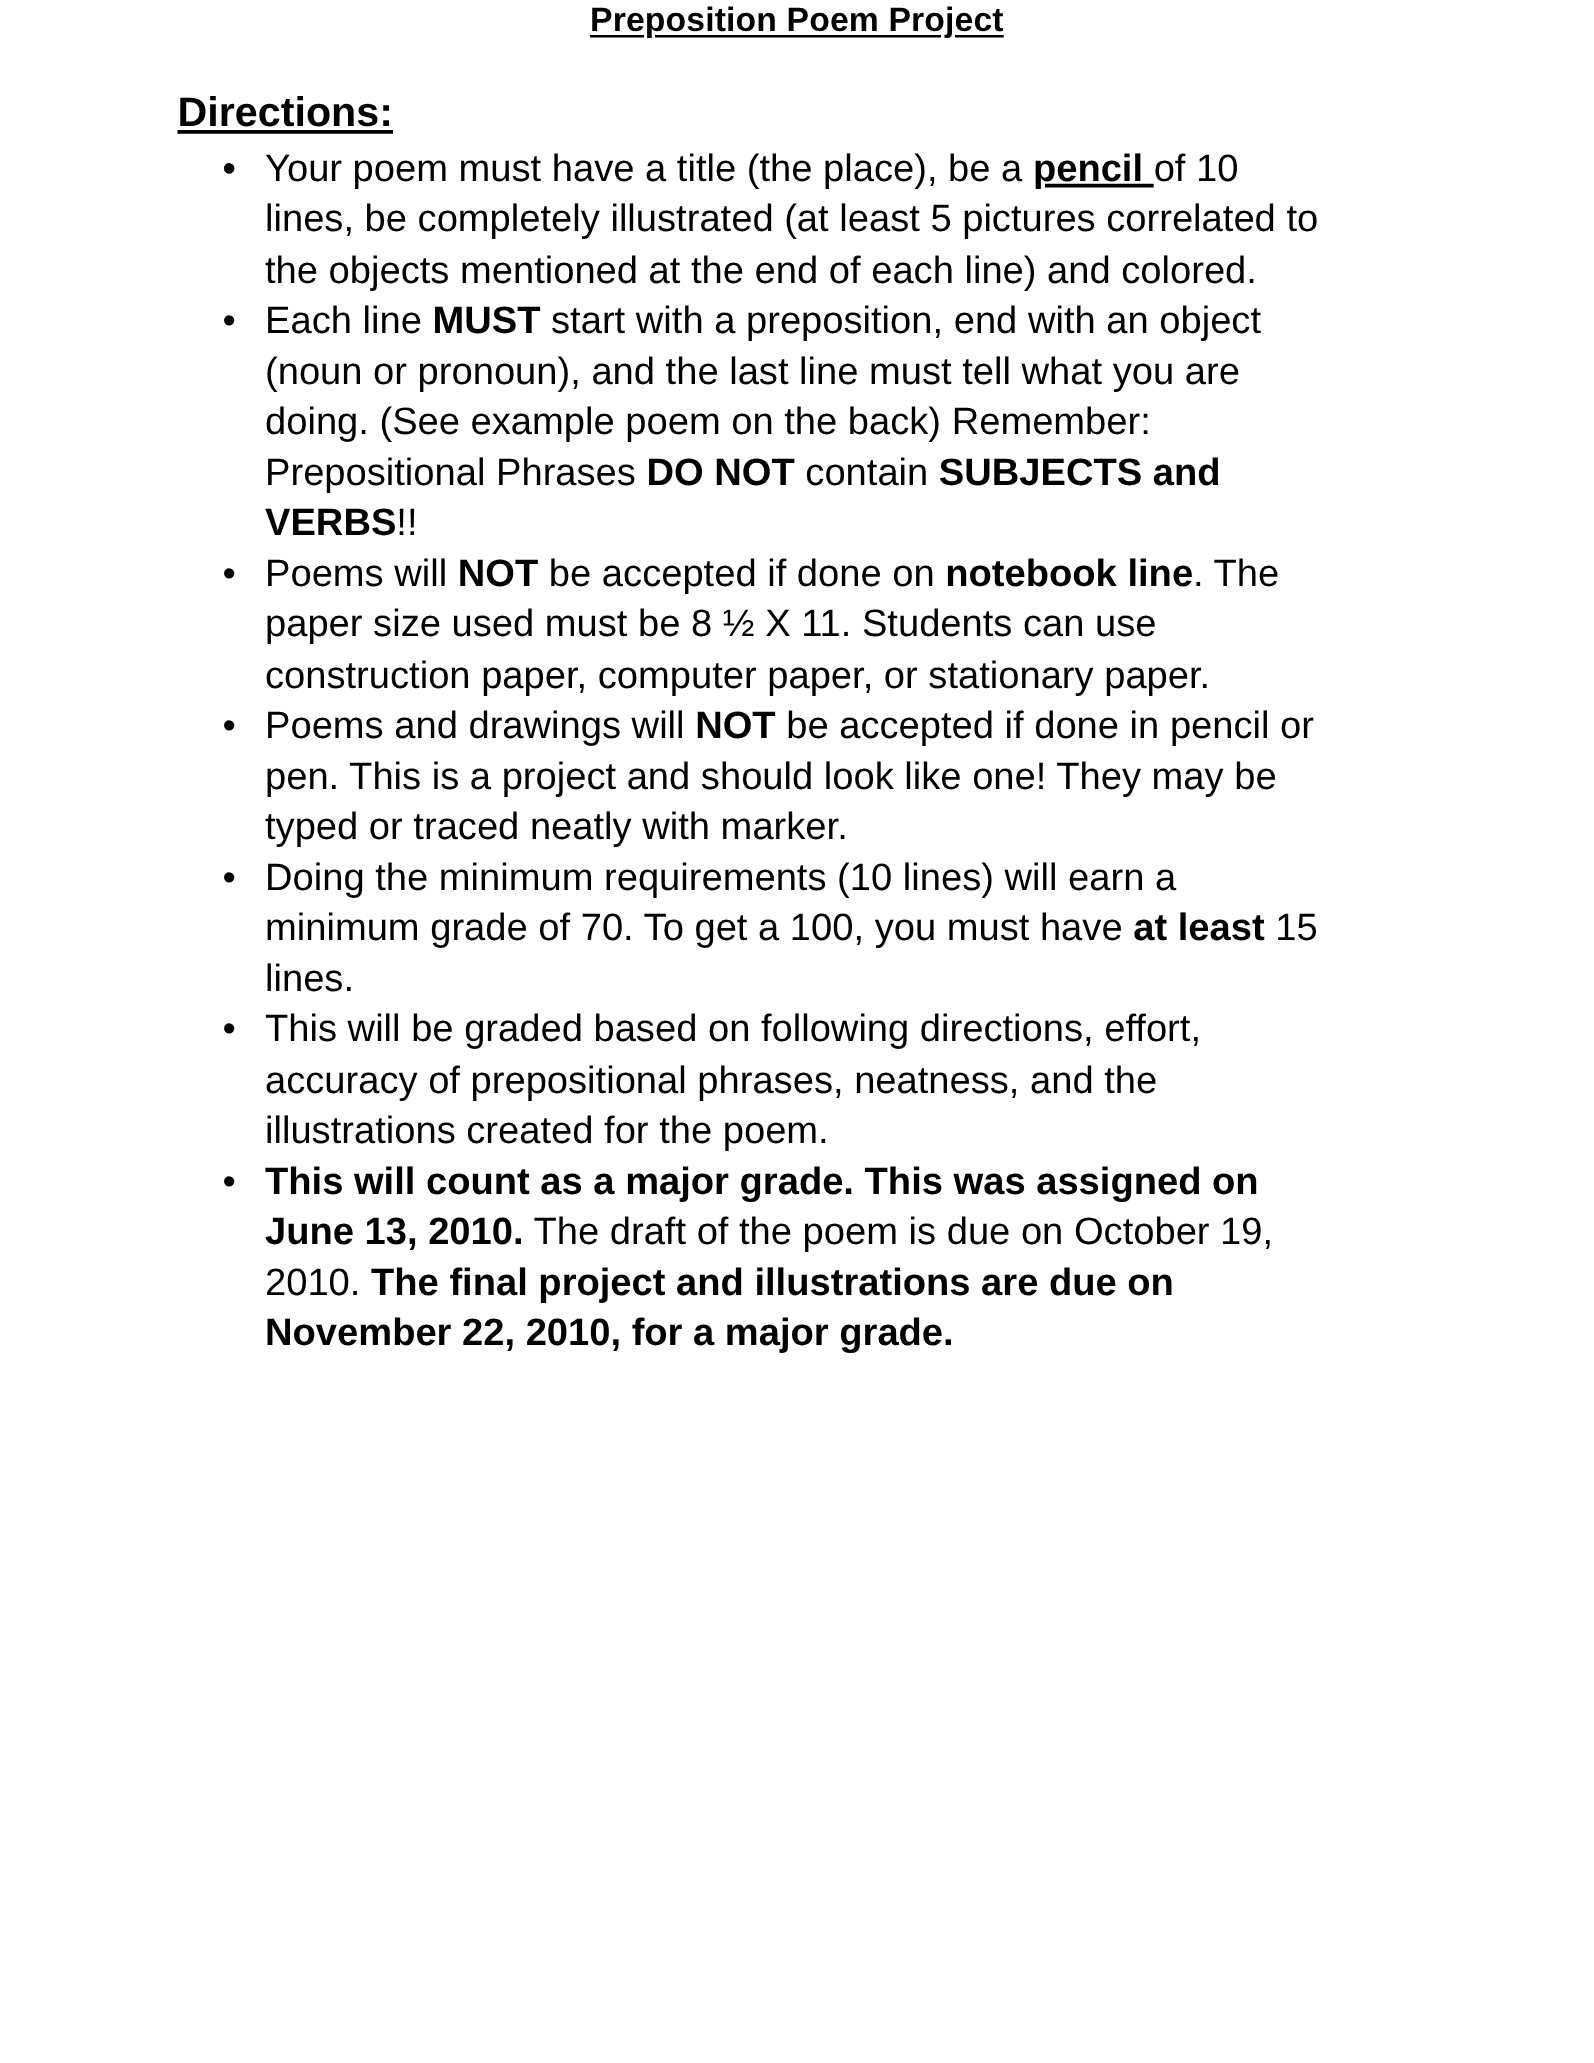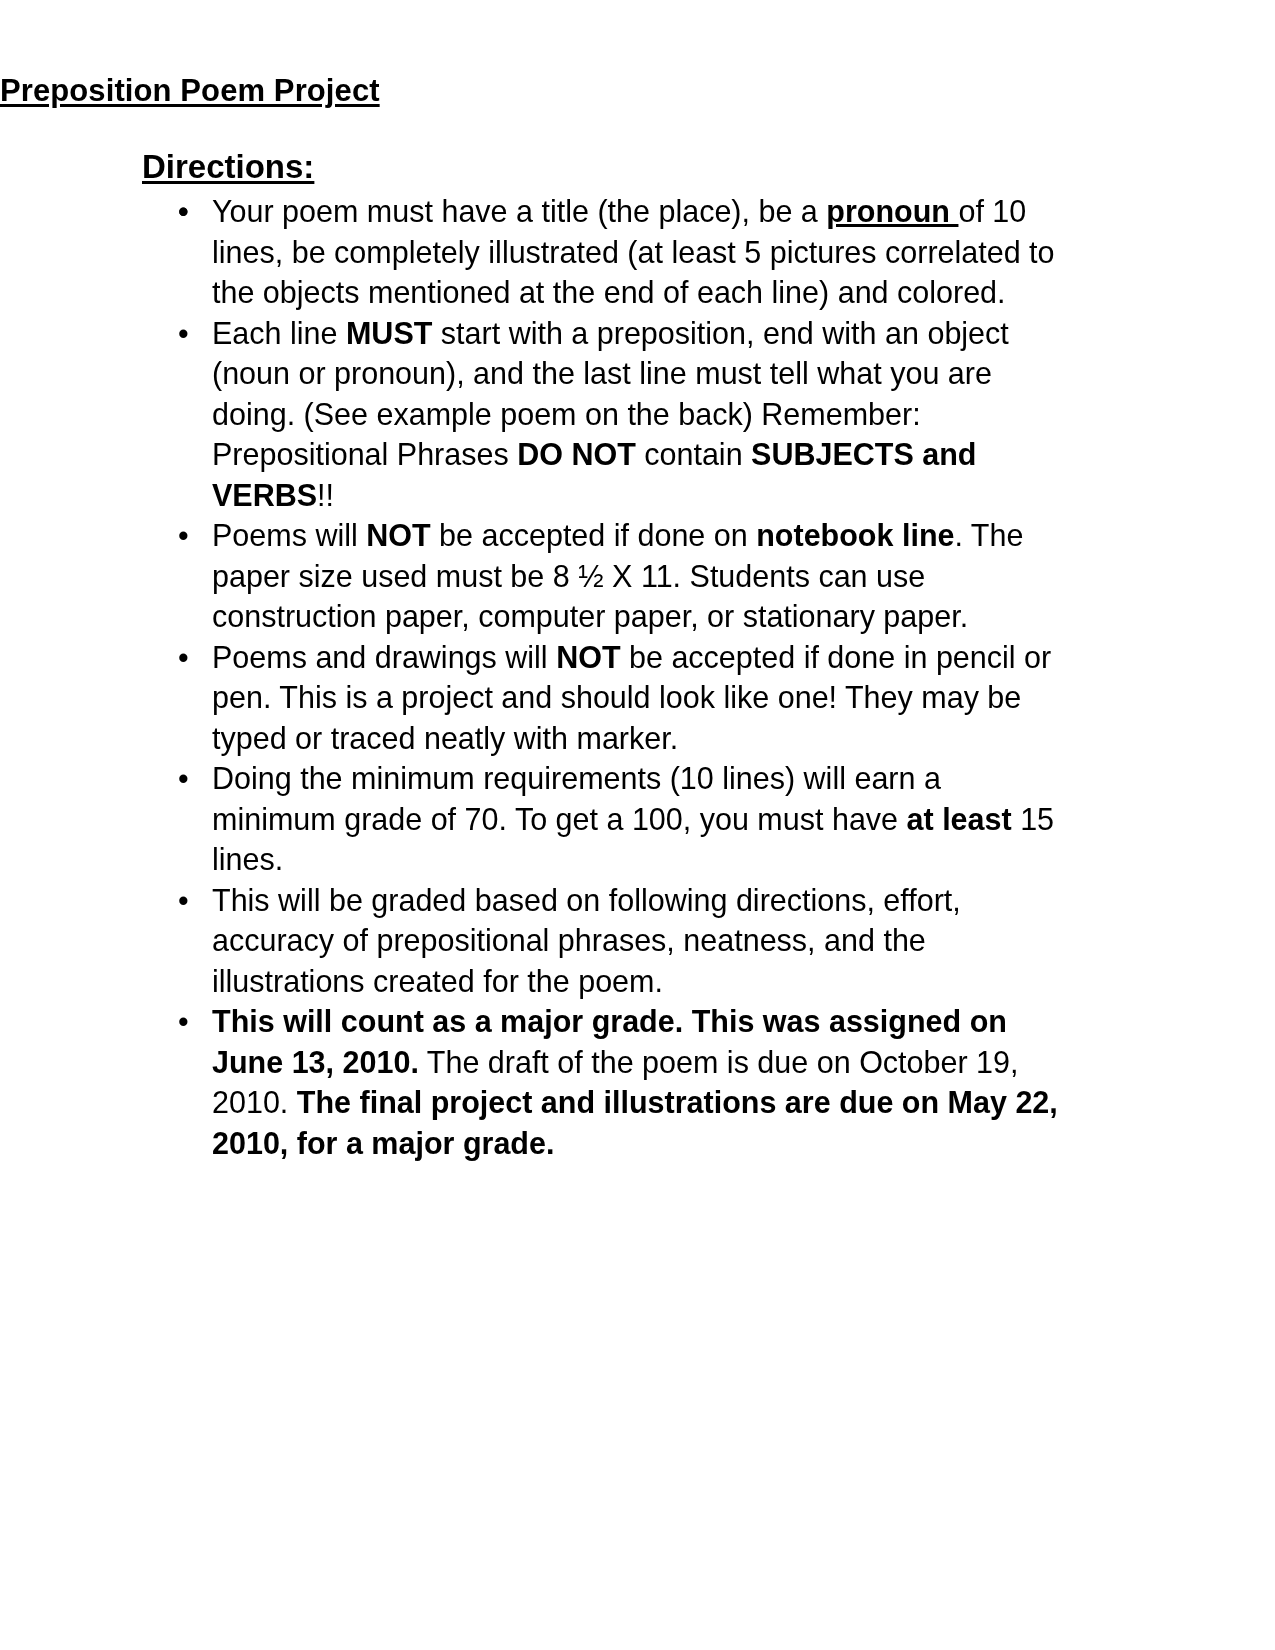--- a/index.html
+++ b/index.html
@@ -17,26 +17,26 @@
     width: 1275px;
     height: 1650px;
     margin: 0 auto;
     background: #ffffff;
     overflow: hidden;
     box-sizing: border-box;
   }
 
   
   .doc-title {
-    font-size: 31px;
+    text-align: center;
+    font-size: 27px;
     font-weight: bold;
     text-decoration: underline;
     text-underline-offset: 3px;
     letter-spacing: 0.1px;
-    padding-top: 72px;
     line-height: 1.2;
   }
 
   
   .directions-heading {
     font-size: 33px;
     font-weight: bold;
     text-decoration: underline;
     text-underline-offset: 3px;
     margin-top: 40px;
@@ -74,22 +74,22 @@
 <body>
 
 <div class="page">
 
   <div class="doc-title">Preposition Poem Project</div>
 
   <div class="directions-heading">Directions:</div>
 
   <ul class="directions-list" id="directions-list">
       <li id="bullet-write-poem"><span class="bullet">•</span></li>
-      <li id="bullet-title-minimum-lines"><span class="bullet">•</span><span class="rt">Your poem must have a title (the place), be a </span><span class="bu">pronoun </span><span class="rt">of 10 lines, be completely illustrated (at least 5 pictures correlated to the objects mentioned at the end of each line) and colored.</span></li>
+      <li id="bullet-title-minimum-lines"><span class="bullet">•</span><span class="rt">Your poem must have a title (the place), be a </span><span class="bu">pencil </span><span class="rt">of 10 lines, be completely illustrated (at least 5 pictures correlated to the objects mentioned at the end of each line) and colored.</span></li>
       <li id="bullet-each-line-must"><span class="bullet">•</span><span class="rt">Each line </span><span class="b">MUST</span><span class="rt"> start with a preposition, end with an object (noun or pronoun), and the last line must tell what you are doing. (See example poem on the back) Remember: Prepositional Phrases </span><span class="b">DO NOT</span><span class="rt"> contain </span><span class="b">SUBJECTS and VERBS</span><span class="rt">!!</span></li>
       <li id="bullet-no-notebook-paper"><span class="bullet">•</span><span class="rt">Poems will </span><span class="b">NOT</span><span class="rt"> be accepted if done on </span><span class="b">notebook line</span><span class="rt">.  The paper size used must be 8 ½ X 11.  Students can use construction paper, computer paper, or stationary paper.</span></li>
       <li id="bullet-no-pencil-or-pen"><span class="bullet">•</span><span class="rt">Poems and drawings will </span><span class="b">NOT</span><span class="rt"> be accepted if done in pencil or pen.  This is a project and should look like one!  They may be typed or traced neatly with marker.</span></li>
       <li id="bullet-grade-line-requirements"><span class="bullet">•</span><span class="rt">Doing the minimum requirements (10 lines) will earn a minimum grade of 70.  To get a 100, you must have </span><span class="b">at least</span><span class="rt"> 15 lines.</span></li>
       <li id="bullet-grading-criteria"><span class="bullet">•</span><span class="rt">This will be graded based on following directions, effort, accuracy of prepositional phrases, neatness, and the illustrations created for the poem.</span></li>
-      <li id="bullet-major-grade-dates"><span class="bullet">•</span><span class="b">This will count as a major grade. This was assigned on June 13, 2010.</span><span class="rt">  The draft of the poem is due on October 19, 2010.  </span><span class="b">The final project and illustrations are due on May 22, 2010, for a major grade.</span></li>
+      <li id="bullet-major-grade-dates"><span class="bullet">•</span><span class="b">This will count as a major grade. This was assigned on June 13, 2010.</span><span class="rt">  The draft of the poem is due on October 19, 2010.  </span><span class="b">The final project and illustrations are due on November 22, 2010, for a major grade.</span></li>
     </ul>
 
 </div>
 
 </body></html>

